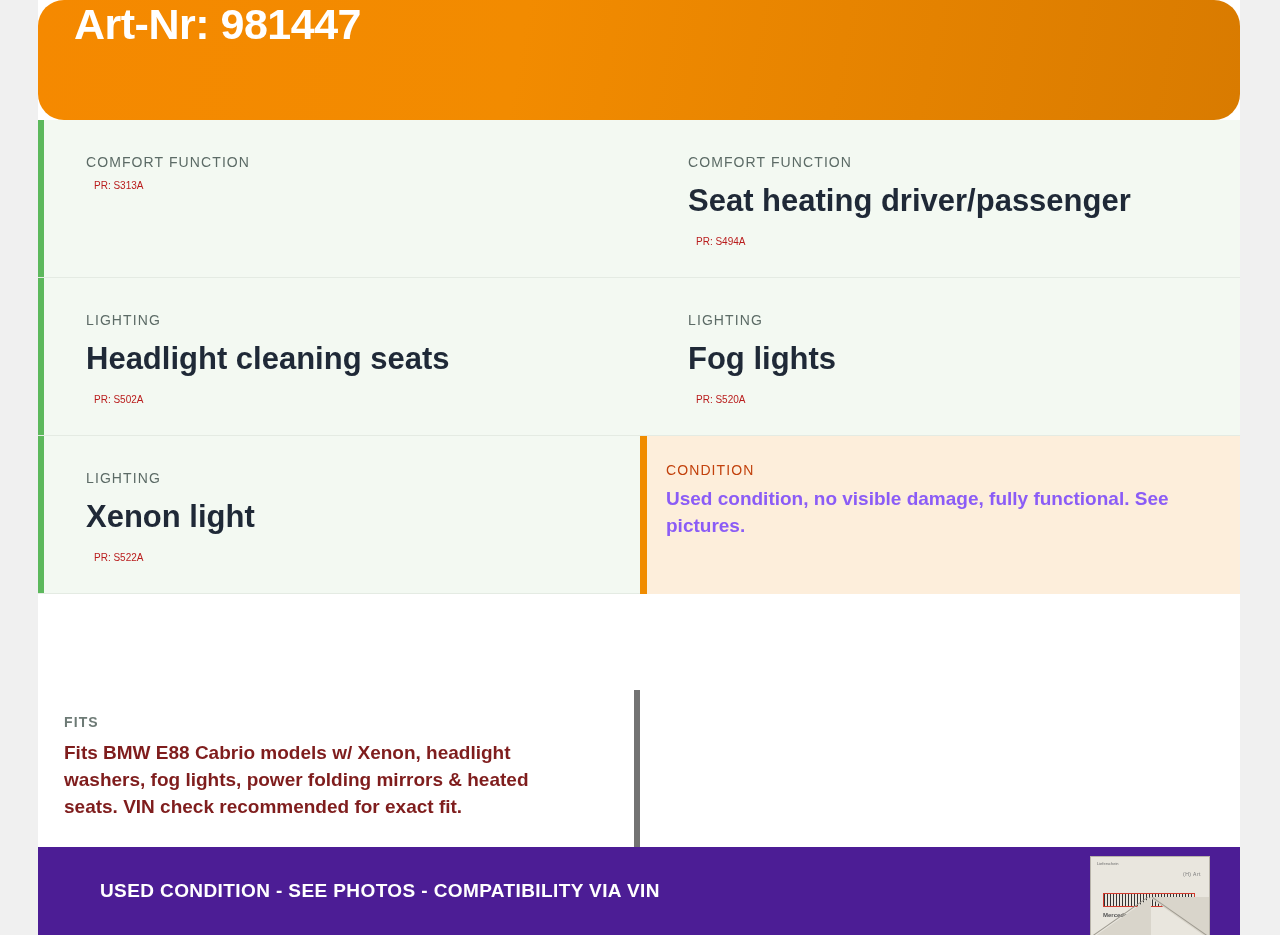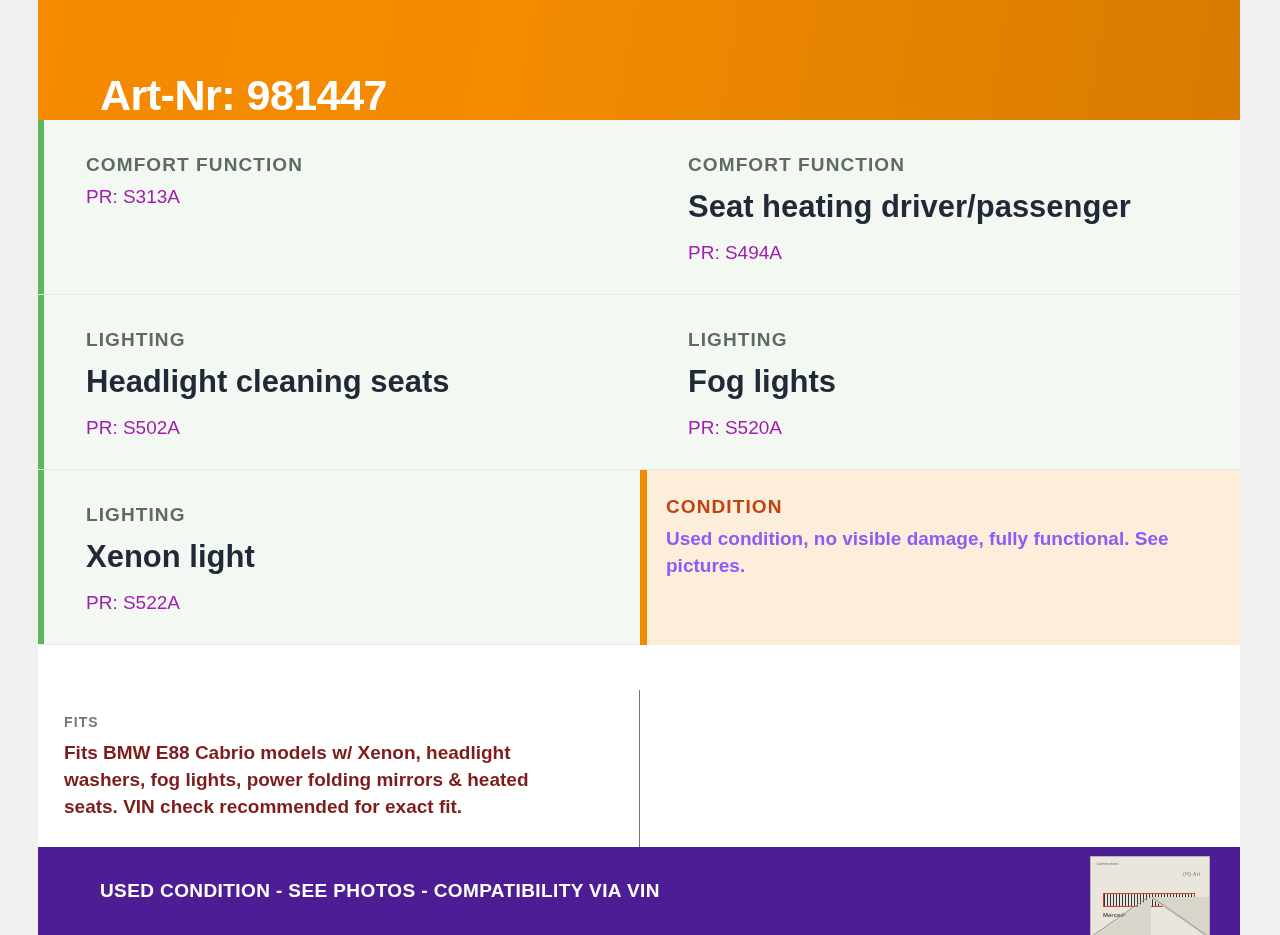--- a/index.html
+++ b/index.html
@@ -25,24 +25,25 @@
     box-shadow: 0 0 0 0 rgba(0,0,0,0);
     display: flex;
     flex-direction: column;
   }
 
   
   .header {
     height: 120px;
     background: linear-gradient(100deg, #f58900 0%, #f28b00 40%, #d97b00 100%);
     display: flex;
-    align-items: flex-end;
-    padding-left: 62px;
+    align-items: flex-start;
+    padding-left: 36px;
     box-sizing: border-box;
     flex: 0 0 120px;
+    border-radius: 26px;
   }
   .header-title {
     color: #ffffff;
     font-size: 43px;
     font-weight: bold;
     letter-spacing: -0.5px;
   }
 
   
   .grid {
@@ -62,37 +63,38 @@
   }
   .cell .bar {
     position: absolute;
     left: 0;
     top: 0;
     bottom: 0;
     width: 6px;
     background: #5cb85c;
   }
   .cell-cat {
-    font-size: 19px;
-    font-weight: bold;
+    font-size: 14px;
+    font-weight: normal;
     letter-spacing: 1.1px;
     color: #5c6b66;
     text-transform: uppercase;
     margin-bottom: 10px;
   }
   .cell-title {
     font-size: 31px;
     font-weight: bold;
     color: #1f2937;
     line-height: 1.36;
     margin-bottom: 14px;
   }
   .cell-pr {
-    font-size: 19px;
-    color: #a21caf;
+    font-size: 10px;
+    color: #b91c1c;
+    margin-left: 8px;
   }
 
   
   .cell.condition {
     background: #fdeedb;
     padding: 26px 40px 28px 26px;
     border-bottom: none;
   }
   .cell.condition .bar {
     display: block;
@@ -113,21 +115,21 @@
   
   .fits-row {
     display: grid;
     grid-template-columns: 602px 600px;
     background: #ffffff;
     flex: 0 0 auto;
   }
   .fits {
     box-sizing: border-box;
     padding: 24px 70px 26px 26px;
-    border-right: 1px solid #737373;
+    border-right: 6px solid #737373;
     background: #ffffff;
   }
   .fits-cat {
     font-size: 14px;
     font-weight: bold;
     letter-spacing: 1.1px;
     color: #6d7a75;
     text-transform: uppercase;
     margin-bottom: 10px;
   }

